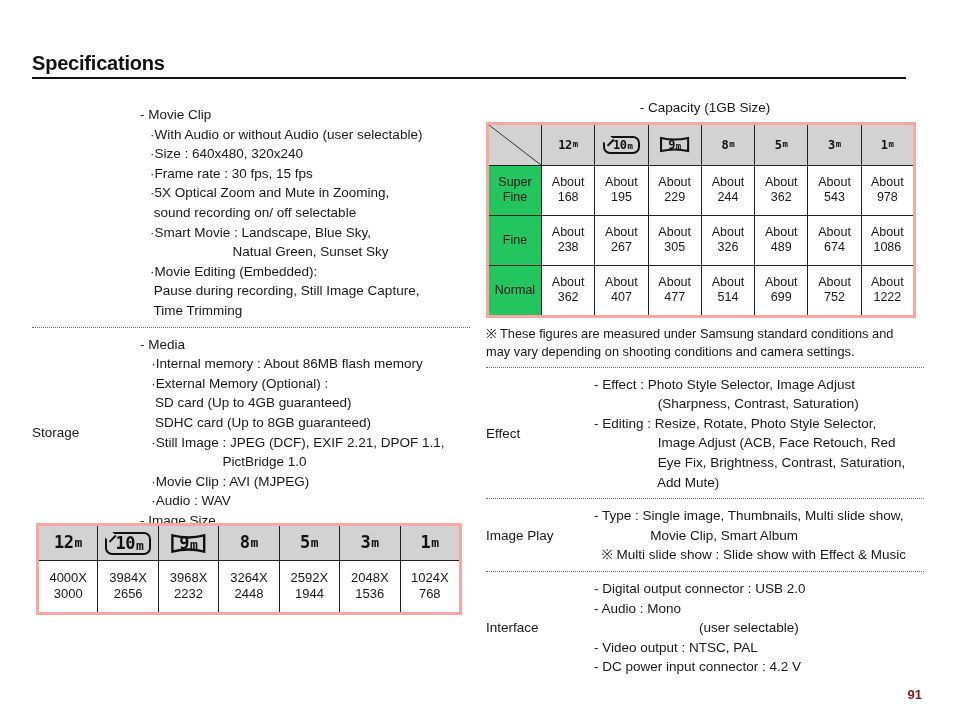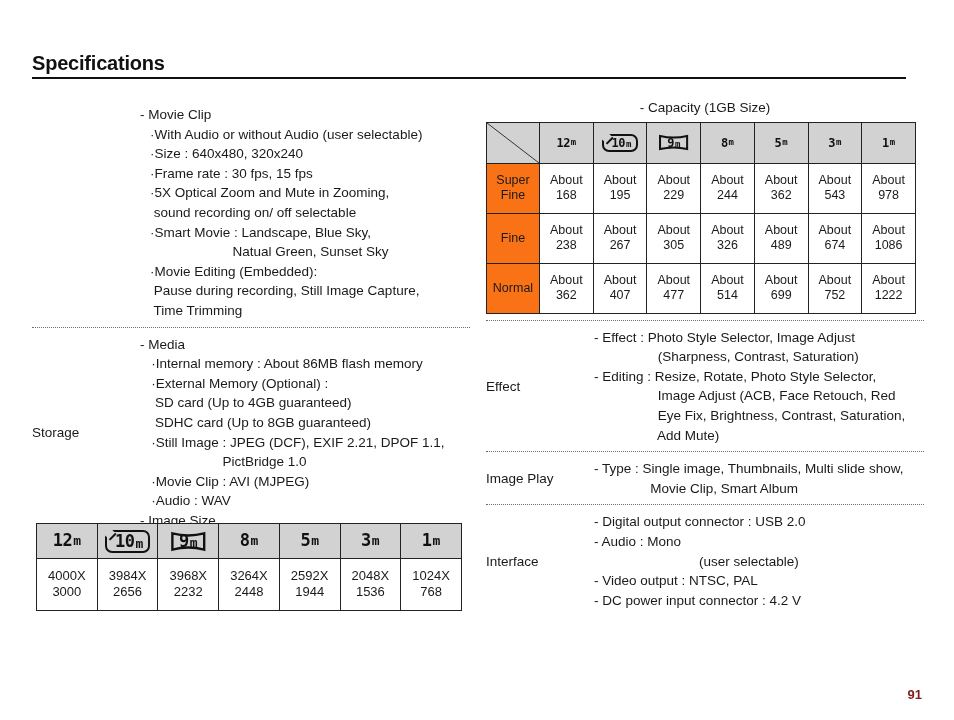--- a/index.html
+++ b/index.html
@@ -82,21 +82,21 @@
   .center-line {
     text-align: center;
     font-size: 13.5px;
     line-height: 19.6px;
   }
 
   
   table.imgtable {
     border-collapse: collapse;
     table-layout: fixed;
-    border: 1px solid #fca5a5;
+    border: 3px solid #fca5a5;
     background: #fff;
   }
   table.imgtable td {
     border: 1px solid #222;
     text-align: center;
     vertical-align: middle;
     font-size: 13px;
     line-height: 16px;
     color: #1a1a1a;
   }
@@ -116,21 +116,21 @@
     top: 523px;
     width: 426px;
   }
   #size-table table { width: 426px; }
   #size-table td.val { height: 42px; }
 
   
   #cap-table { margin-top: 4px; }
   #cap-table table { width: 430px; }
   #cap-table td.rowlab {
-    background: #f97316;
+    background: #22c55e;
     font-size: 12.5px;
     line-height: 15px;
     padding: 3px 1px;
     height: 40px;
   }
   #cap-table td.val { height: 40px; font-size: 12.5px; line-height: 15px; }
   #cap-table td.corner {
     background: #d2d2d2;
     padding: 0;
     position: relative;
@@ -463,20 +463,24 @@
             </td>
             <td class="val">
               <div>About</div>
               <div>1222</div>
             </td>
           </tr>
         </tbody>
     </table>
   </div>
 
+  <div style="margin-top:7px">
+    <div class="ln" style="font-size:12.8px;line-height:18px">※ These figures are measured under Samsung standard conditions and</div>
+    <div class="ln" style="font-size:12.8px;line-height:18px">    may vary depending on shooting conditions and camera settings.</div>
+  </div>
 
   <div class="dotline"></div>
 
   <div class="spec-row">
     <div class="spec-label">Effect</div>
     <div class="spec-body">
       <div class="ln">- Effect : Photo Style Selector, Image Adjust</div>
       <div class="ln">                 (Sharpness, Contrast, Saturation)</div>
       <div class="ln">- Editing : Resize, Rotate, Photo Style Selector,</div>
       <div class="ln">                 Image Adjust (ACB, Face Retouch, Red</div>
@@ -485,20 +489,21 @@
     </div>
   </div>
 
   <div class="dotline"></div>
 
   <div class="spec-row">
     <div class="spec-label">Image Play</div>
     <div class="spec-body">
       <div class="ln">- Type : Single image, Thumbnails, Multi slide show,</div>
       <div class="ln">               Movie Clip, Smart Album</div>
+      <div class="ln">  ※ Multi slide show : Slide show with Effect &amp; Music</div>
     </div>
   </div>
 
   <div class="dotline"></div>
 
   <div class="spec-row">
     <div class="spec-label">Interface</div>
     <div class="spec-body">
       <div class="ln">- Digital output connector : USB 2.0</div>
       <div class="ln">- Audio : Mono</div>

